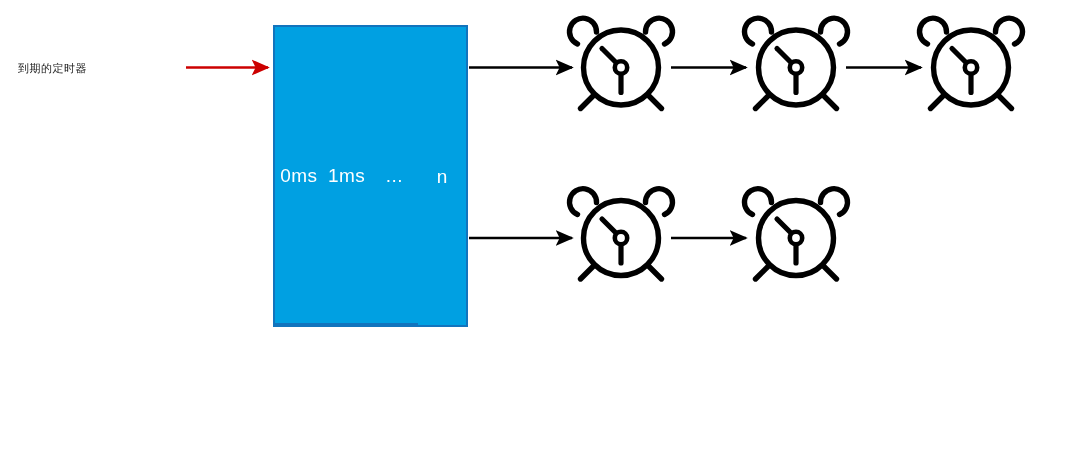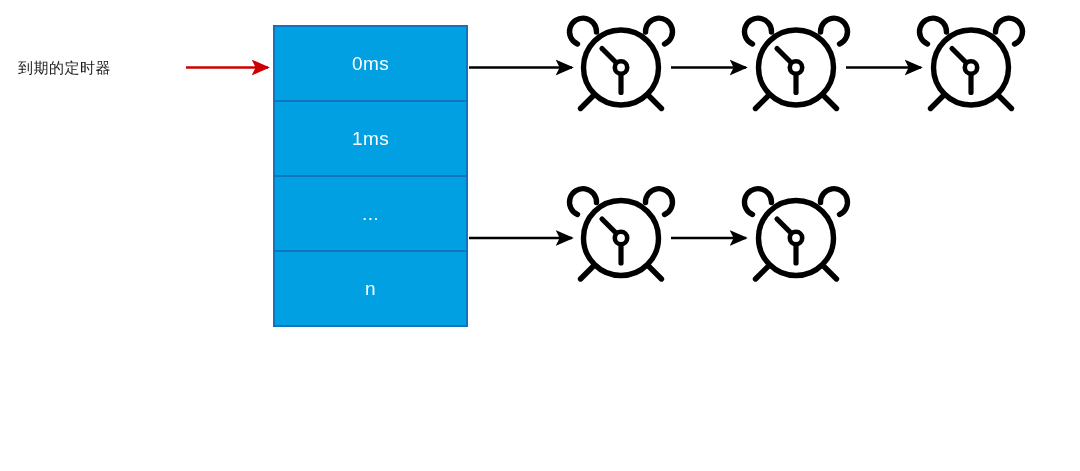--- a/index.html
+++ b/index.html
@@ -19,37 +19,36 @@
     overflow: hidden;
   }
   
   #source-label {
     position: absolute;
     left: 18px;
     top: 54px;
     width: 165px;
     height: 28px;
     line-height: 28px;
-    font-size: 15px;
+    font-size: 11px;
     color: #1a1a1a;
     white-space: nowrap;
     letter-spacing: 0.5px;
   }
   
   #timer-column {
     position: absolute;
     left: 273px;
     top: 25px;
     width: 195px;
     height: 302px;
     border: 2px solid #1274bd;
     box-sizing: border-box;
     background: #00a0e2;
     display: flex;
-    flex-direction: column;
   }
   .timer-slot {
     flex: 1 1 0;
     position: relative;
     display: flex;
     align-items: center;
     justify-content: center;
     box-sizing: border-box;
     border-bottom: 2px solid #1274bd;
   }

